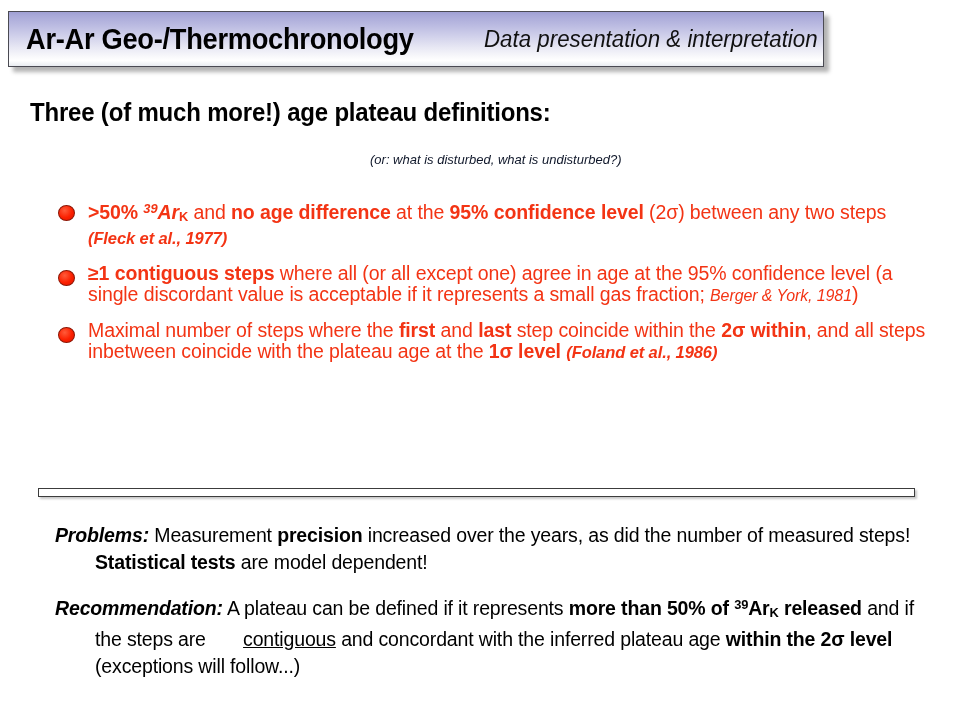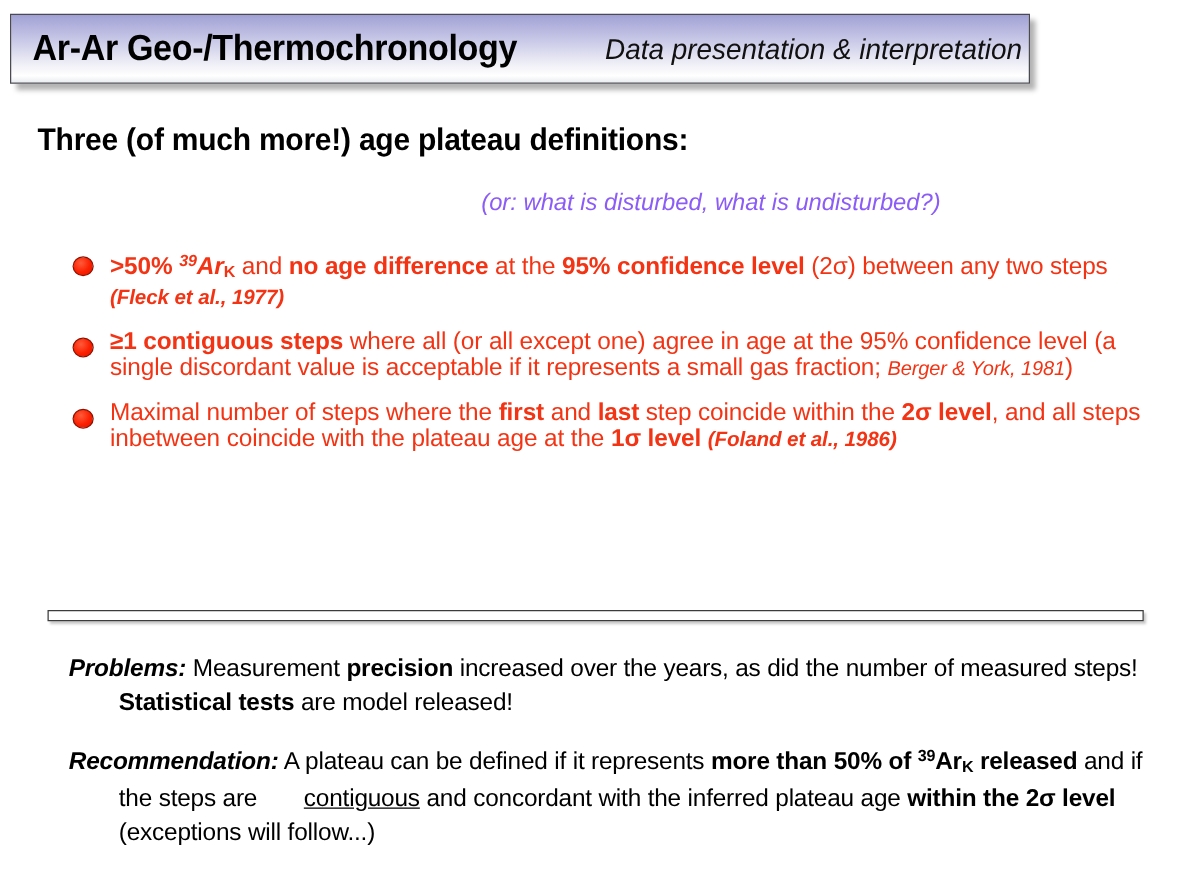--- a/index.html
+++ b/index.html
@@ -67,25 +67,25 @@
     font-size: 25px;
     font-weight: bold;
     color: #000000;
     letter-spacing: -0.2px;
     white-space: nowrap;
     transform: scaleX(0.96);
     transform-origin: left center;
   }
   .section-note {
     position: absolute;
-    left: 385px;
+    left: 370px;
     top: 152px;
-    font-size: 19px;
-    font-style: italic;
-    color: #8b5cf6;
+    font-size: 13px;
+    font-style: italic;
+    color: #0f172a;
     white-space: nowrap;
   }
 
   
   .bullets {
     position: absolute;
     left: 55px;
     top: 198px;
     width: 880px;
   }
@@ -198,26 +198,26 @@
     <div class="bullet-text"><b>&gt;50% </b><span class="sup">39</span><span class="ar-ital">Ar</span><span class="sub">K</span><span> and </span><b>no age difference</b><span> at the </span><b>95% confidence level</b><span> (2σ) between any two steps </span><span class="cite">(Fleck et al., 1977)</span></div>
   </div>
 
   <div class="bullet-row">
     <span class="bullet-dot"></span>
     <div class="bullet-text"><b>≥1 contiguous steps</b><span> where all (or all except one) agree in age at the 95% confidence level (a single discordant value is acceptable if it represents a small gas fraction; </span><span class="cite-plain">Berger &amp; York, 1981</span><span>)</span></div>
   </div>
 
   <div class="bullet-row">
     <span class="bullet-dot"></span>
-    <div class="bullet-text"><span>Maximal number of steps where the </span><b>first</b><span> and </span><b>last</b><span> step coincide within the </span><b>2σ level</b><span>, and all steps inbetween coincide with the plateau age at the </span><b>1σ level</b><span> </span><span class="cite">(Foland et al., 1986)</span></div>
+    <div class="bullet-text"><span>Maximal number of steps where the </span><b>first</b><span> and </span><b>last</b><span> step coincide within the </span><b>2σ within</b><span>, and all steps inbetween coincide with the plateau age at the </span><b>1σ level</b><span> </span><span class="cite">(Foland et al., 1986)</span></div>
   </div>
 
 </div>
 
 <div class="divider"></div>
 
 <div class="notes">
 
-  <div class="note-para"><span class="lead">Problems:</span><span> Measurement </span><b>precision</b><span> increased over the years, as did the number of measured steps! </span><b>Statistical tests</b><span> are model released!</span></div>
+  <div class="note-para"><span class="lead">Problems:</span><span> Measurement </span><b>precision</b><span> increased over the years, as did the number of measured steps! </span><b>Statistical tests</b><span> are model dependent!</span></div>
 
   <div class="note-para"><span class="lead">Recommendation:</span><span> A plateau can be defined if it represents </span><b>more than 50% of </b><span class="sup-k">39</span><b>Ar</b><span class="sub-k">K</span><b> released</b><span> and if the steps are </span><span class="uline">contiguous</span><span> and concordant with the inferred plateau age </span><b>within the 2σ level</b><span> (exceptions will follow...)</span></div>
 
 </div>
 
 </body></html>

